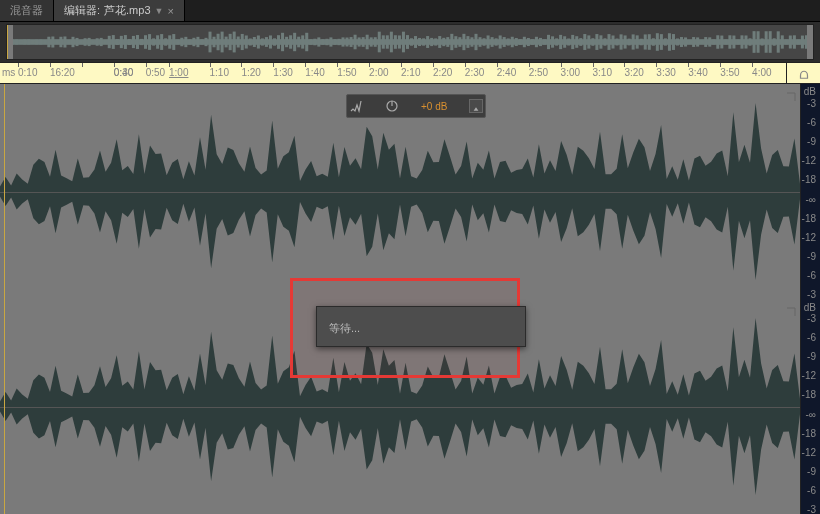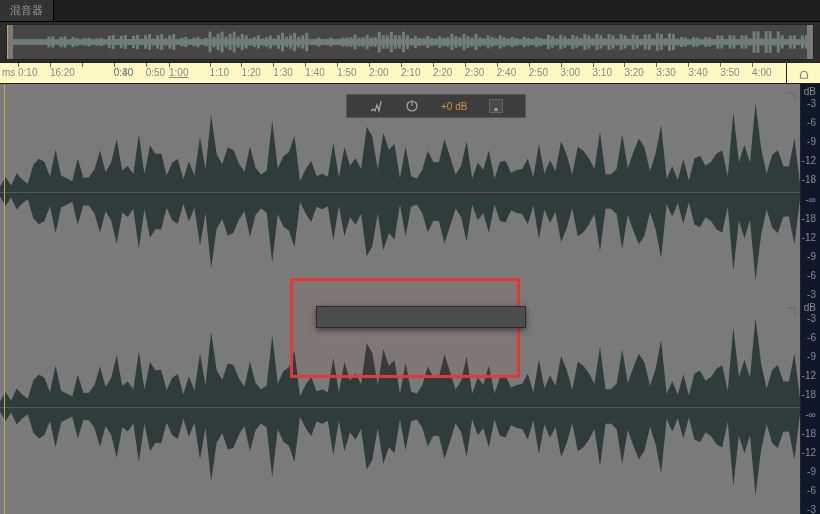--- a/index.html
+++ b/index.html
@@ -20,21 +20,21 @@
 .ruler .tick:before{content:"";position:absolute;left:0;top:-4px;width:1px;height:4px;background:#666}
 .ruler-end{width:34px;border-left:1px solid #222;display:flex;align-items:center;justify-content:center;color:#777}
 .ruler-end svg{width:14px;height:14px}
 .edit-area{display:flex;height:430px}
 .wave-col{flex:1;background:#7a7a7a;position:relative;overflow:hidden}
 .db-col{width:20px;background:#0f172a;border-left:1px solid #222;color:#888;font-size:10px;position:relative}
 .channel{position:absolute;left:0;width:100%;height:50%}
 .channel.top{top:0}.channel.bot{top:50%}
 .chan-mid{position:absolute;left:0;width:100%;top:50%;height:1px;background:#555}
 .wave-svg{position:absolute;top:0;left:0;width:100%;height:100%}
-.hud{position:absolute;top:10px;left:346px;height:24px;background:rgba(50,50,50,.85);border:1px solid #555;display:flex;align-items:center;padding:0 22px;gap:22px;font-size:10px;color:#aaa;border-radius:2px}
+.hud{position:absolute;top:10px;left:346px;height:24px;background:rgba(50,50,50,.85);border:1px solid #555;display:flex;align-items:center;padding:0 2px;gap:22px;font-size:10px;color:#aaa;border-radius:2px}
 .hud .ic{width:14px;height:14px;display:inline-flex;align-items:center;justify-content:center;color:#aaa}
 .hud .db{color:#d89030}
 .hud .pin{width:14px;height:14px;background:#4a4a4a;border:1px solid #666;display:flex;align-items:center;justify-content:center}
 .dbv{position:absolute;right:4px;font-size:10px;color:#8a8a8a}
 .playhead{position:absolute;left:4px;top:0;width:1px;height:100%;background:#c9a742}
 .playhead:before{content:"";position:absolute;top:-8px;left:-5px;border:5px solid transparent;border-top:7px solid #c9a742}
 .dialog-hl{position:absolute;left:290px;top:278px;width:230px;height:100px;border:3px solid #e53935;background:rgba(229,57,53,.05)}
 .dialog{position:absolute;left:316px;top:306px;width:210px;background:#4d4d4d;border:1px solid #2b2b2b;padding:10px 12px;color:#ccc;font-size:11px;box-shadow:0 2px 6px rgba(0,0,0,.5)}
 .dialog .row1{display:flex;align-items:center;gap:6px}
 .dialog .spin{width:11px;height:11px;border:2px solid #ccc;border-top-color:transparent;border-radius:50%}
@@ -43,20 +43,26 @@
 .corner-ic{position:absolute;width:10px;height:10px;opacity:.5}
 .corner-ic.tr{top:4px;right:4px}
 </style>
 </head>
 <body>
 
 <div class="tabs">
   <div class="tab">
       <span>混音器</span>
     </div>
+  <div class="tab active">
+    <span>编辑器: </span>
+      <span>芦花.mp3</span>
+    <span class="tab-drop">▼</span>
+    <span class="tab-close">×</span>
+  </div>
 </div>
 
 <div class="overview">
   <svg class="ov-wave" viewBox="0 0 800 36" preserveAspectRatio="none">
     <rect width="800" height="36" fill="#464646"></rect>
     <g fill="#6f7d7b">
     <rect x="0" y="15" width="800" height="6"></rect>
     </g>
     <g id="ovpeaks">
         <rect x="0" y="17.16" width="3" height="1.6800000000000002" fill="#6f7d7b"></rect>
@@ -376,13 +382,14 @@
       <div class="dbv" style="top: 362.7px;">-12</div>
       <div class="dbv" style="top: 381.8px;">-9</div>
       <div class="dbv" style="top: 400.9px;">-6</div>
       <div class="dbv" style="top: 420px;">-3</div>
     </div>
 </div>
 
 <div class="dialog-hl"></div>
 
 <div class="dialog">
+  <div class="row2">等待...</div>
 </div>
 
 </body></html>

